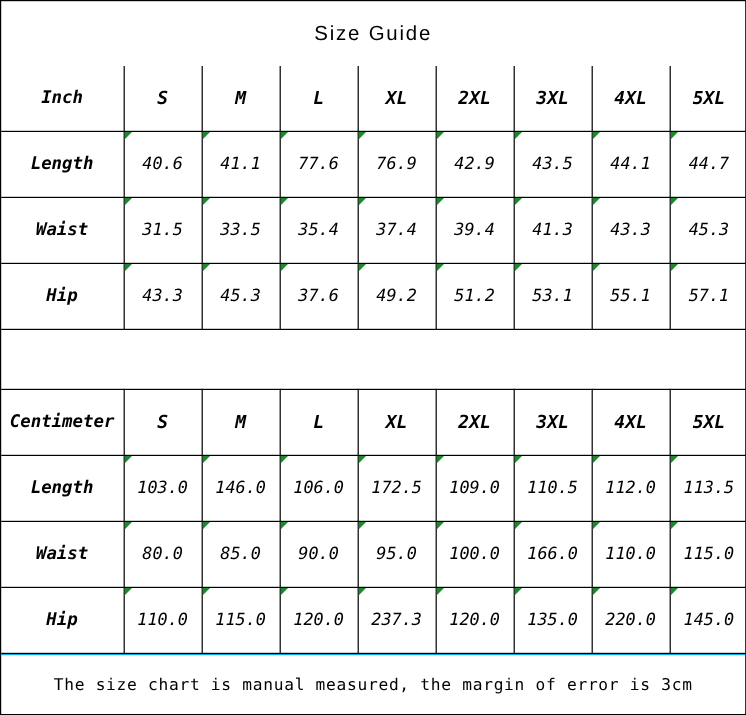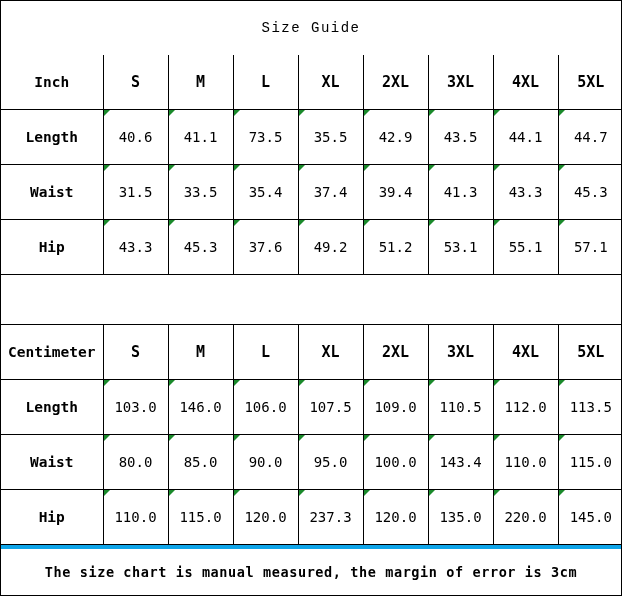--- a/index.html
+++ b/index.html
@@ -22,28 +22,29 @@
     border: 1px solid #000000;
     background: #ffffff;
     display: flex;
     flex-direction: column;
   }
   .title {
     height: 54px;
     display: flex;
     align-items: center;
     justify-content: center;
-    font-size: 14px;
+    font-size: 17px;
     letter-spacing: 1.5px;
-    font-family: Liberation Mono, monospace;
+    font-family: Liberation Sans, sans-serif;
   }
   .tbl {
     width: 100%;
     border-collapse: collapse;
     table-layout: fixed;
+    font-style: italic;
   }
   .tbl td, .tbl th {
     border: 1px solid #000000;
     text-align: center;
     vertical-align: middle;
     font-size: 14px;
     height: 54px;
     padding: 0;
     position: relative;
     font-family: "DejaVu Sans Mono", monospace;
@@ -86,24 +87,23 @@
   .gap {
     height: 49px;
   }
   .footer {
     flex: 1;
     display: flex;
     align-items: center;
     justify-content: center;
     font-size: 13.5px;
     letter-spacing: 0.6px;
-    border-top: 4px solid #0ea5e9;
+    border-top: 1px solid #0ea5e9;
     text-align: left;
     font-family: "DejaVu Sans Mono", monospace;
-    font-weight: bold;
   }
   col.c-label { width: 102px; }
   col.c-data  { width: 65px; }
 </style>
 </head>
 <body>
 
 <div class="page">
 
   <div class="title">Size Guide</div>
@@ -129,22 +129,22 @@
       <th class="size-head">XL</th>
       <th class="size-head">2XL</th>
       <th class="size-head">3XL</th>
       <th class="size-head">4XL</th>
       <th class="size-head">5XL</th>
     </tr>
     <tr>
       <td class="row-head">Length</td>
       <td class="mark">40.6</td>
       <td class="mark">41.1</td>
-      <td class="mark">73.5</td>
-      <td class="mark">35.5</td>
+      <td class="mark">77.6</td>
+      <td class="mark">76.9</td>
       <td class="mark">42.9</td>
       <td class="mark">43.5</td>
       <td class="mark">44.1</td>
       <td class="mark">44.7</td>
     </tr>
     <tr>
       <td class="row-head">Waist</td>
       <td class="mark">31.5</td>
       <td class="mark">33.5</td>
       <td class="mark">35.4</td>
@@ -192,34 +192,34 @@
       <th class="size-head">2XL</th>
       <th class="size-head">3XL</th>
       <th class="size-head">4XL</th>
       <th class="size-head">5XL</th>
     </tr>
     <tr>
       <td class="row-head">Length</td>
       <td class="mark">103.0</td>
       <td class="mark">146.0</td>
       <td class="mark">106.0</td>
-      <td class="mark">107.5</td>
+      <td class="mark">172.5</td>
       <td class="mark">109.0</td>
       <td class="mark">110.5</td>
       <td class="mark">112.0</td>
       <td class="mark">113.5</td>
     </tr>
     <tr>
       <td class="row-head">Waist</td>
       <td class="mark">80.0</td>
       <td class="mark">85.0</td>
       <td class="mark">90.0</td>
       <td class="mark">95.0</td>
       <td class="mark">100.0</td>
-      <td class="mark">143.4</td>
+      <td class="mark">166.0</td>
       <td class="mark">110.0</td>
       <td class="mark">115.0</td>
     </tr>
     <tr>
       <td class="row-head">Hip</td>
       <td class="mark">110.0</td>
       <td class="mark">115.0</td>
       <td class="mark">120.0</td>
       <td class="mark">237.3</td>
       <td class="mark">120.0</td>

